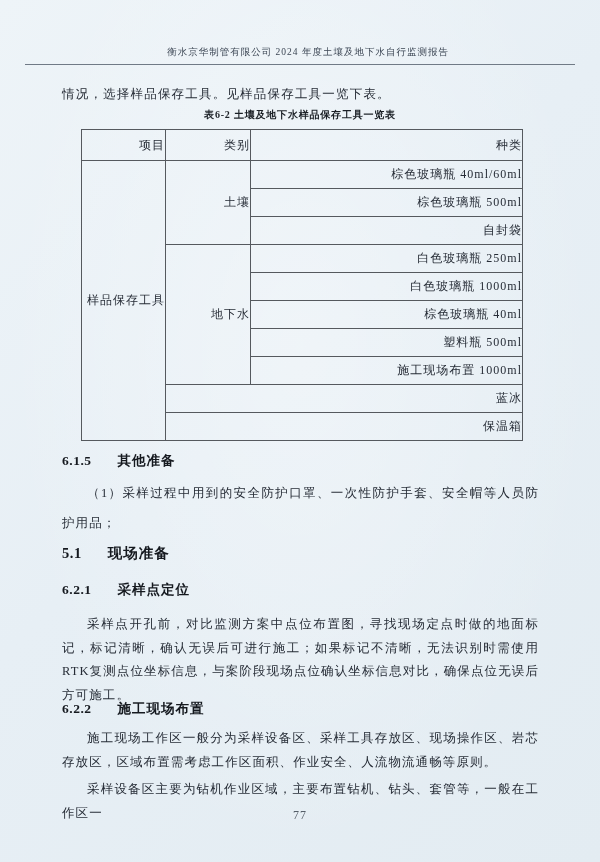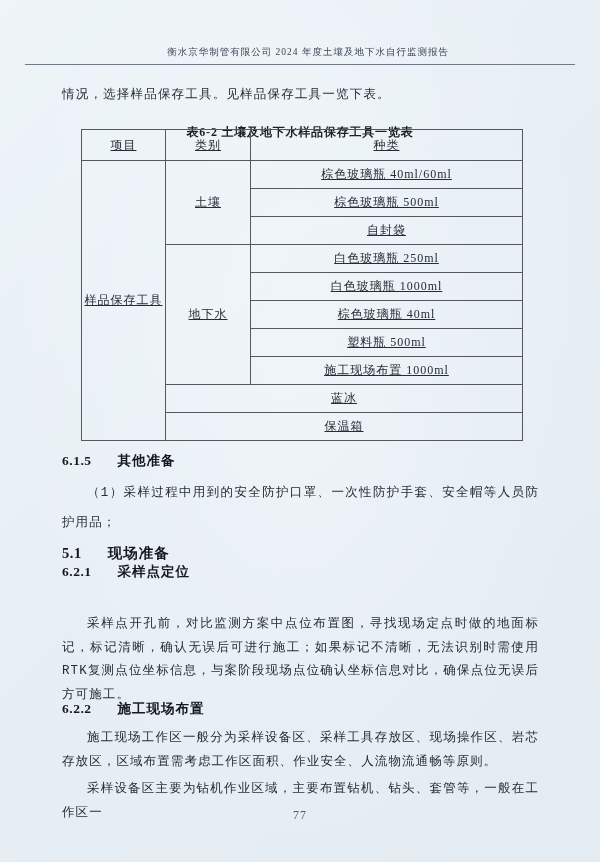--- a/index.html
+++ b/index.html
@@ -21,47 +21,47 @@
   }
   .hdr-rule{
     position:absolute;top:64px;left:25px;width:550px;height:0;
     border-top:1px solid #707a86;
   }
   .intro{
     position:absolute;top:86px;left:62px;width:476px;
     font-size:12.5px;letter-spacing:1.2px;color:#262c36;
   }
   .tbl-title{
-    position:absolute;top:124px;left:0;width:600px;text-align:center;
-    font-size:12px;font-weight:bold;color:#1b2026;letter-spacing:.8px;
+    position:absolute;top:108px;left:0;width:600px;text-align:center;
+    font-size:10px;font-weight:bold;color:#1b2026;letter-spacing:.8px;
   }
   table.t{
     position:absolute;top:129px;left:81px;width:441px;
     border-collapse:collapse;table-layout:fixed;
     font-size:12px;color:#262c36;
   }
   table.t col.c1{width:84px;} table.t col.c2{width:85px;} table.t col.c3{width:272px;}
   table.t th,table.t td{
-    border:1px solid #55595e;text-align:center;vertical-align:middle;
-    padding:0;font-weight:normal;letter-spacing:1px;text-decoration:underline;
+    border:1px solid #55595e;text-align:right;vertical-align:middle;
+    padding:0;font-weight:normal;letter-spacing:1px;
   }
   table.t th{height:30px;}
   table.t td{height:27px;}
   .sec-h{
     position:absolute;left:62px;font-weight:bold;color:#15191f;
     font-size:13.5px;letter-spacing:1px;
   }
   .sec-h .num{font-family:"Liberation Serif","DejaVu Serif",serif;margin-right:26px;letter-spacing:.5px;}
   .sec-h.big{font-size:14.5px;}
   .body-p{
     position:absolute;left:62px;width:477px;
     font-size:12.5px;letter-spacing:1.1px;color:#262c36;
     text-align:justify;text-justify:inter-ideograph;
   }
-  .indent{text-indent:2em;font-family:Liberation Mono, monospace;}
+  .indent{text-indent:2em;}
   .lh-wide{line-height:29.5px;}
   .lh-para{line-height:23.6px;}
   .footer{
     position:absolute;top:808px;left:0;width:600px;text-align:center;
     font-size:12px;color:#555e68;letter-spacing:1px;
   }
 </style>
 </head>
 <body>
 
@@ -125,21 +125,21 @@
   <div class="sec-h" style="top:452px;">
     <span class="num">6.1.5</span><span>其他准备</span>
   </div>
 
   <div class="body-p lh-wide indent" style="top:479px;">（1）采样过程中用到的安全防护口罩、一次性防护手套、安全帽等人员防护用品；</div>
 
   <div class="sec-h big" style="top:544px;">
     <span class="num">5.1</span><span>现场准备</span>
   </div>
 
-  <div class="sec-h" style="top:563px;">
+  <div class="sec-h" style="top:581px;">
     <span class="num">6.2.1</span><span>采样点定位</span>
   </div>
 
   <div class="body-p lh-para indent" style="top:613px;">采样点开孔前，对比监测方案中点位布置图，寻找现场定点时做的地面标记，标记清晰，确认无误后可进行施工；如果标记不清晰，无法识别时需使用RTK复测点位坐标信息，与案阶段现场点位确认坐标信息对比，确保点位无误后方可施工。</div>
 
   <div class="sec-h" style="top:700px;">
     <span class="num">6.2.2</span><span>施工现场布置</span>
   </div>
 
   <div class="body-p lh-para indent" style="top:778px;">采样设备区主要为钻机作业区域，主要布置钻机、钻头、套管等，一般在工作区一</div>

